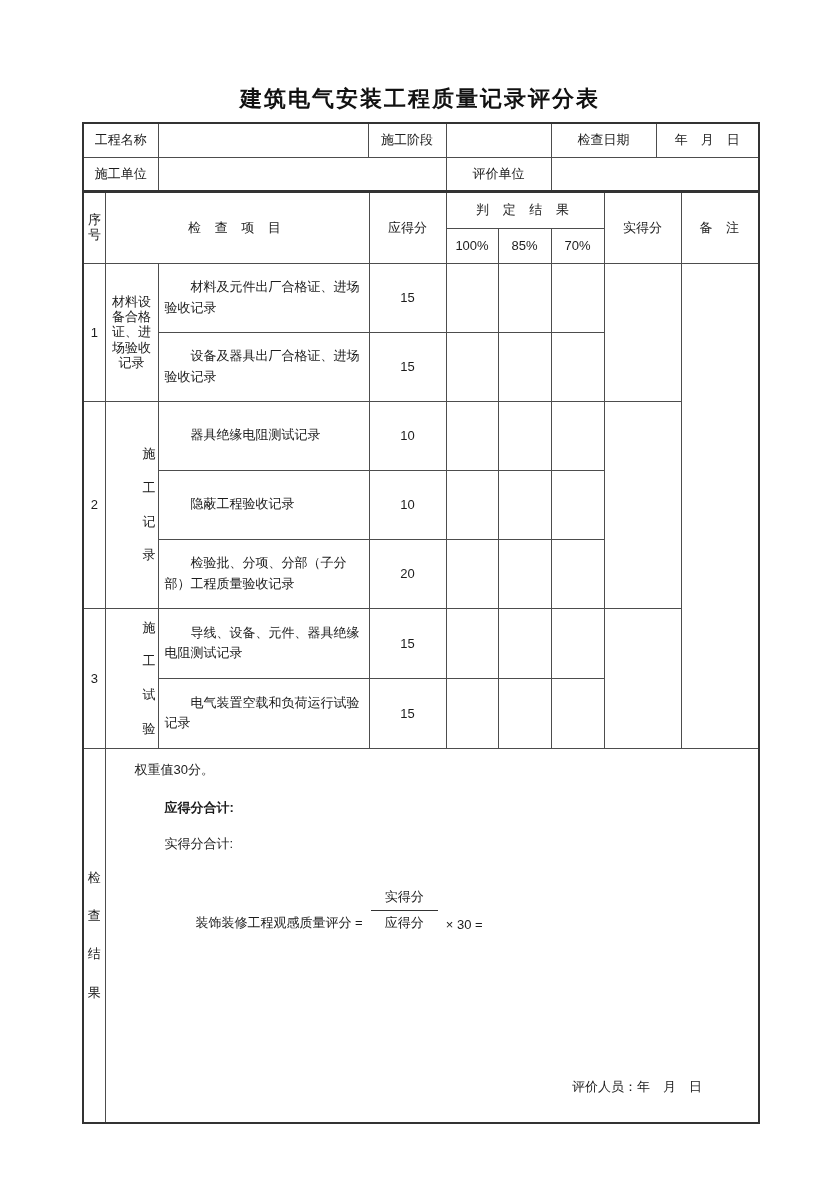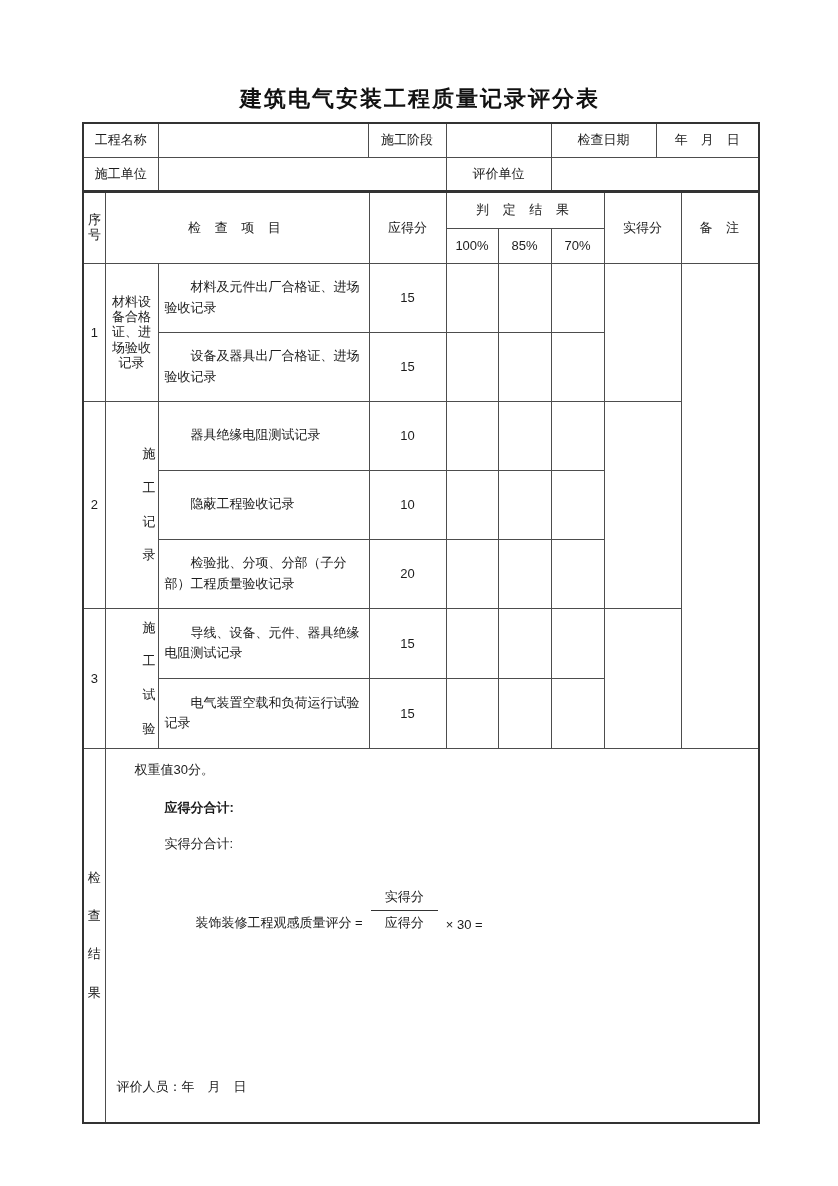--- a/index.html
+++ b/index.html
@@ -104,21 +104,21 @@
     border-bottom: 1px solid #333;
     padding: 1px 14px 4px 14px;
   }
   .frac .den { padding: 3px 14px 0 14px; }
   .evaluator-row {
     position: absolute;
     bottom: 26px;
     left: 11px;
     right: 56px;
     display: flex;
-    justify-content: flex-start;
+    justify-content: flex-end;
     margin-top: 7px;
   }
 </style>
 </head>
 <body>
 
 <div class="page">
 
   <div class="doc-title">建筑电气安装工程质量记录评分表</div>
 

